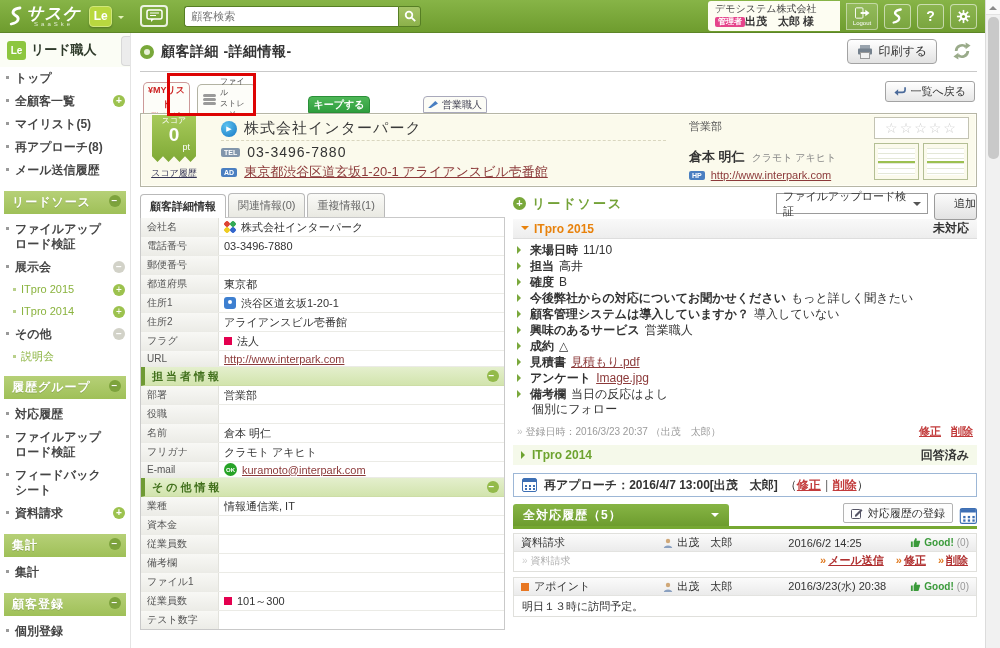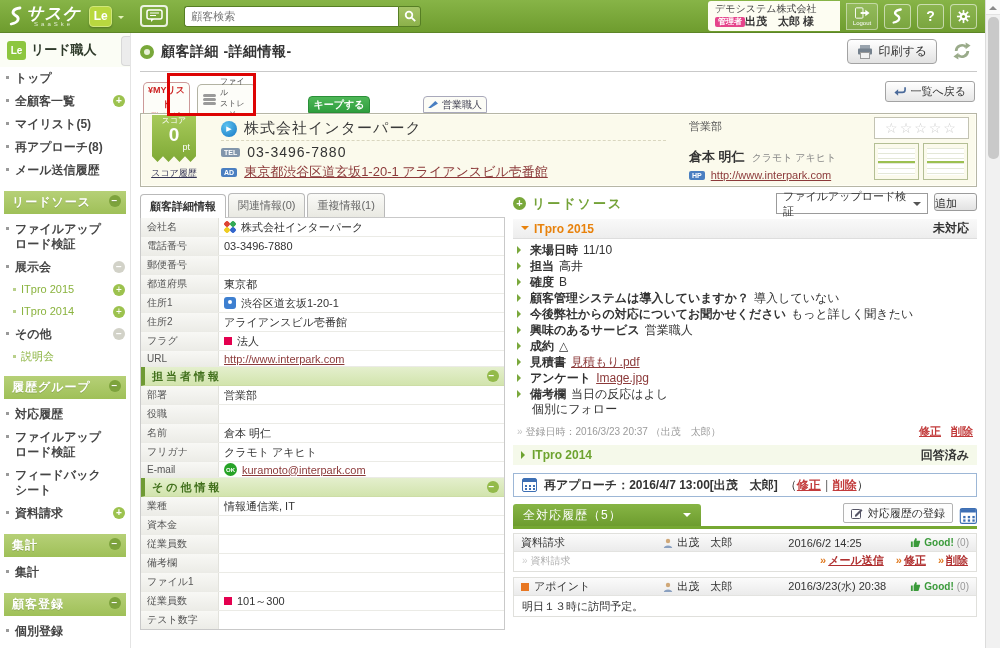--- a/index.html
+++ b/index.html
@@ -119,21 +119,21 @@
 .pin::before{content:"";position:absolute;left:4px;top:3px;width:4px;height:4px;border-radius:50%;background:#fff}
 .okic{min-width:13px;height:13px;border-radius:50%;background:#27a327;color:#fff;font-size:6px;font-weight:bold;display:inline-flex;align-items:center;justify-content:center;flex:none}
 
 .rp{flex:1;min-width:0}
 .ls-h{display:flex;align-items:center;height:21px;margin-bottom:5px;position:relative}
 .plusb{width:13px;height:13px;border-radius:50%;background:#79a83a;color:#fff;font-size:11px;line-height:12px;text-align:center;font-weight:bold;margin-right:6px}
 .plusb::before{content:"+"}
 .ls-t{color:#74a238;font-weight:bold;font-size:13px;letter-spacing:2px}
 .ls-sel{position:absolute;right:49px;top:0;width:152px;height:21px;border:1px solid #9b9b9b;background:#fff;font-size:11px;display:flex;align-items:center;padding:0 6px;cursor:pointer}
 .ls-sel .car{margin-left:auto;width:0;height:0;border:4px solid transparent;border-top-color:#555;margin-top:4px}
-.ls-add{position:absolute;right:0;top:0;width:43px;height:18px;border:1px solid #9b9b9b;border-radius:3px;background:linear-gradient(#fbfbfb,#e2e2e2);font-size:11px;text-align:left;line-height:19px;cursor:pointer}
+.ls-add{position:absolute;right:0;top:0;width:43px;height:27px;border:1px solid #9b9b9b;border-radius:3px;background:linear-gradient(#fbfbfb,#e2e2e2);font-size:11px;text-align:right;line-height:19px;cursor:pointer}
 .lse-h{background:linear-gradient(#f9f9f9,#ededed);height:20px;display:flex;align-items:center;padding:0 8px;border-bottom:1px solid #ddd;cursor:pointer}
 .tri-d{width:0;height:0;border:4px solid transparent;border-top-color:#e8820c;margin:3px 5px 0 0}
 .tri-r{width:0;height:0;border:4px solid transparent;border-left-color:#6da32f;margin:0 3px 0 0}
 .lse-t{color:#e8820c;font-weight:bold;font-size:12px}
 .lse-s{margin-left:auto;font-weight:bold;font-size:12px;color:#333}
 .lse-b{padding:3px 4px 1px}
 .lln{font-size:12px;line-height:16px;display:flex;gap:5px;align-items:baseline}
 .lln .tri{flex:none;width:0;height:0;border:4px solid transparent;border-left-color:#7aa83c;align-self:center}
 .lln b{color:#333}
 .lln .lv{color:#333}
@@ -144,21 +144,21 @@
 .redl{color:#c23b3b;text-decoration:underline;font-weight:bold}
 .ls2{background:#f5f9ea;height:20px;display:flex;align-items:center;padding:0 8px;margin:4px 0 8px;cursor:pointer}
 .ls2-t{color:#6da32f;font-weight:bold;font-size:12px}
 .ls2-s{margin-left:auto;font-weight:bold;font-size:12px;color:#333}
 .cal{position:relative;width:15px;height:14px;border:1px solid #3d6fb4;border-radius:2px;background:#fff;display:inline-block;flex:none}
 .cal::before{content:"";position:absolute;left:0;top:0;right:0;height:3px;background:#3d6fb4}
 .cal::after{content:"";position:absolute;left:2px;top:6px;width:2px;height:2px;background:#3d6fb4;box-shadow:4px 0 #3d6fb4,8px 0 #3d6fb4,0 3px #3d6fb4,4px 3px #3d6fb4,8px 3px #3d6fb4}
 .reapp{border:1px solid #9db7d6;height:24px;display:flex;align-items:center;gap:7px;padding:0 8px;margin-bottom:8px;font-size:12px;background:#fff}
 .reapp b{color:#333}
 .hist-bar{position:relative;height:24px;border-bottom:3px solid #76a832;margin-bottom:4px}
-.hist-tab{position:absolute;left:0;bottom:0;width:188px;height:22px;background:linear-gradient(#87b545,#6d9c2e);border-radius:3px 3px 0 0;color:#fff;font-weight:normal;font-size:12px;display:flex;align-items:center;padding:0 10px;letter-spacing:1px;cursor:pointer}
+.hist-tab{position:absolute;left:0;bottom:0;width:216px;height:22px;background:linear-gradient(#87b545,#6d9c2e);border-radius:3px 3px 0 0;color:#fff;font-weight:bold;font-size:12px;display:flex;align-items:center;padding:0 10px;letter-spacing:1px;cursor:pointer}
 .hist-tab .car{margin-left:auto;width:0;height:0;border:4px solid transparent;border-top-color:#fff;margin-top:4px}
 .hist-reg{position:absolute;right:24px;bottom:3px;height:20px;border:1px solid #b3b3b3;border-radius:2px;background:#fdfdfd;font-size:11px;color:#333;display:flex;align-items:center;gap:5px;padding:0 7px;cursor:pointer}
 .cal-big{position:absolute;right:0;bottom:2px;transform:scale(1.15);transform-origin:bottom right;cursor:pointer}
 .he{border:1px solid #e0e0dc;margin-bottom:5px;background:#fff}
 .he-h{background:linear-gradient(#fbfbfb,#ebebeb);border-bottom:1px solid #e3e3e0;height:18px;display:flex;align-items:center;padding:0 7px;font-size:11px}
 .he-type{display:flex;align-items:center;gap:5px;flex:1;color:#333}
 .he-user{display:flex;align-items:center;gap:4px;width:125px;color:#333}
 .he-date{width:122px;color:#333}
 .he-good{display:flex;align-items:center;gap:3px;cursor:pointer}
 .good-t{color:#3a9a3a;font-weight:bold;font-size:10px}
@@ -561,27 +561,27 @@
               <b>担当</b>
               <span class="lv">高井</span>
             </div>
           <div class="lln">
               <span class="tri"></span>
               <b>確度</b>
               <span class="lv">B</span>
             </div>
           <div class="lln">
               <span class="tri"></span>
+              <b>今後弊社からの対応についてお聞かせください</b>
+              <span class="lv">もっと詳しく聞きたい</span>
+            </div>
+          <div class="lln">
+              <span class="tri"></span>
               <b>顧客管理システムは導入していますか？</b>
               <span class="lv">導入していない</span>
-            </div>
-          <div class="lln">
-              <span class="tri"></span>
-              <b>今後弊社からの対応についてお聞かせください</b>
-              <span class="lv">もっと詳しく聞きたい</span>
             </div>
           <div class="lln">
               <span class="tri"></span>
               <b>興味のあるサービス</b>
               <span class="lv">営業職人</span>
             </div>
           <div class="lln">
               <span class="tri"></span>
               <b>成約</b>
               <span class="lv">△</span>

